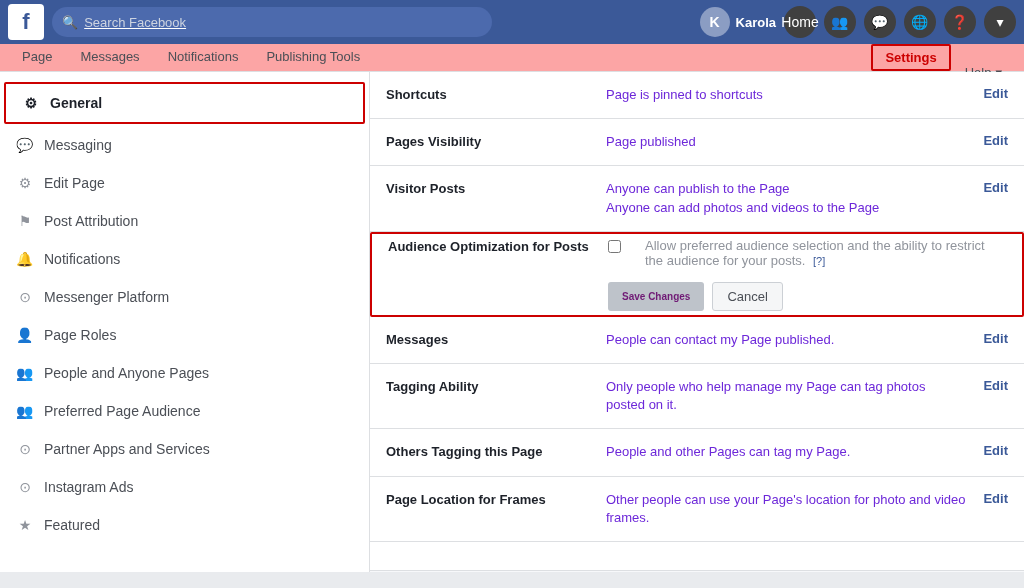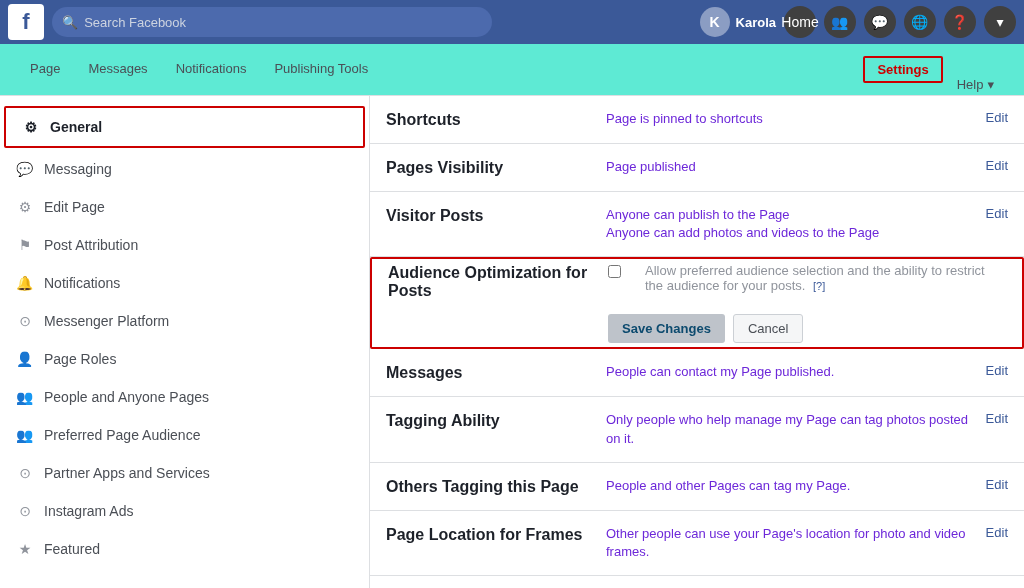--- a/index.html
+++ b/index.html
@@ -27,21 +27,21 @@
       background: #4c6aad;
       border-radius: 20px;
       padding: 0 10px;
       height: 30px;
       flex: 1;
       max-width: 440px;
       gap: 6px;
     }
     .search-bar input {
       background: transparent; border: none; outline: none;
-      color: white; font-size: 13px; flex: 1;
+      color: white; font-size: 13px; flex: 1; text-decoration: underline;
     }
     .search-bar input::placeholder { color: #ccd3e0; }
     .search-icon { color: #ccd3e0; font-size: 13px; }
     .nav-right {
       margin-left: auto;
       display: flex; align-items: center; gap: 8px;
     }
     .user-info {
       display: flex; align-items: center; gap: 6px; color: white; font-size: 13px; font-weight: bold;
     }
@@ -53,25 +53,25 @@
     }
     .nav-icon-btn {
       width: 32px; height: 32px; border-radius: 50%;
       background: #404040;
       display: flex; align-items: center; justify-content: center;
       color: white; font-size: 14px; cursor: pointer;
     }
 
     
     .page-nav {
-      background: #5eead4;
+      background: #fca5a5;
       border-bottom: 1px solid #dddfe2;
       display: flex; align-items: center;
-      padding: 0 16px;
-      height: 52px;
+      padding: 0 8px;
+      height: 28px;
     }
     .page-nav-item {
       padding: 0 14px;
       height: 44px;
       display: flex; align-items: center;
       font-size: 13px; color: #4b4f56;
       cursor: pointer;
       border-bottom: 2px solid transparent;
       position: relative;
     }
@@ -141,39 +141,39 @@
       width: 100%;
     }
     .settings-row {
       display: flex;
       align-items: flex-start;
       padding: 14px 16px;
       border-bottom: 1px solid #dddfe2;
     }
     .settings-label {
       width: 220px;
-      font-size: 16px;
+      font-size: 13px;
       font-weight: bold;
       color: #1d2129;
       flex-shrink: 0;
       padding-top: 1px;
     }
     .settings-value {
       flex: 1;
       font-size: 13px;
       color: #6d28d9;
       line-height: 1.4;
     }
     .settings-edit {
       margin-left: 16px;
       font-size: 13px;
       color: #3b5998;
       cursor: pointer;
       flex-shrink: 0;
-      font-weight: normal;
+      font-weight: bold;
     }
 
     
     .audience-row {
       display: flex;
       align-items: flex-start;
       padding: 4px 16px;
       border: 2px solid #cc0000;
       border-radius: 2px;
       background: white;
@@ -196,23 +196,23 @@
       margin-top: 2px;
     }
     .audience-actions {
       margin-top: 14px;
       display: flex; gap: 8px;
       padding-left: 220px;
     }
     .btn-save {
       padding: 6px 14px;
       background: #bec3ca;
-      color: #0c4a6e;
+      color: #701a75;
       border: none; border-radius: 3px;
-      font-size: 13px; font-weight: bold;
+      font-size: 10px; font-weight: bold;
       cursor: pointer;
     }
     .btn-cancel {
       padding: 6px 14px;
       background: #f5f6f7;
       color: #4b4f56;
       border: 1px solid #ccd0d5; border-radius: 3px;
       font-size: 13px;
       cursor: pointer;
     }

